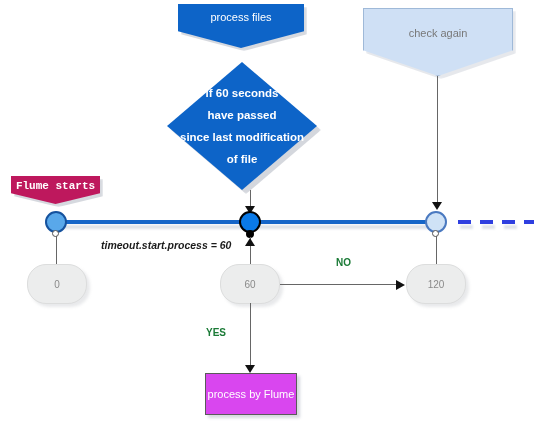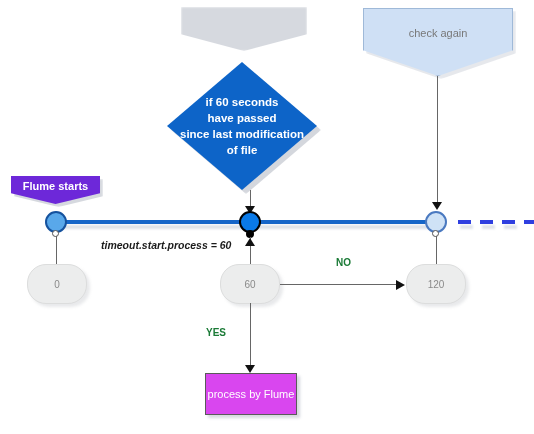--- a/index.html
+++ b/index.html
@@ -61,21 +61,22 @@
   }
   #banner-check-again .banner-label { color: #787878; padding-top: 18px; }
   #shadow-check-again {
     left: 366px; top: 11px; width: 150px; height: 68px;
     background: rgba(140,150,170,0.22);
   }
 
   
   #banner-flume-starts {
     left: 11px; top: 176px; width: 89px; height: 28px;
-    background: #6d28d9;
+    background: #be185d;
+    font-family: Liberation Mono, monospace;
   }
   #banner-flume-starts .banner-label {
     color: #ffffff; font-weight: bold; font-size: 11px; padding-top: 4px;
   }
   #shadow-flume-starts {
     left: 14px; top: 179px; width: 89px; height: 28px;
   }
 
   
   #diamond-condition {
@@ -98,21 +99,21 @@
     filter: blur(1.4px);
   }
   #diamond-condition .dia-text {
     position: absolute;
     left: -9px; right: -9px;
     top: 50%;
     transform: translateY(-50%);
     text-align: center;
     color: #ffffff;
     font-size: 11.5px;
-    line-height: 16px;
+    line-height: 22px;
     font-weight: bold;
     white-space: pre-line;
   }
 
   
   #timeline-line {
     position: absolute;
     left: 50px; top: 220px;
     width: 392px; height: 4px;
     background: #1565c8;
@@ -295,20 +296,23 @@
     background: rgba(120,130,150,0.30);
     filter: blur(1.4px);
   }
 </style>
 </head>
 <body>
 
 <div id="canvas">
 
   <div class="banner-shadow" id="shadow-process-files"></div>
+  <div class="banner" id="banner-process-files">
+    <span class="banner-label">process files</span>
+  </div>
 
   <div class="banner-shadow" id="shadow-check-again"></div>
   <div class="banner" id="banner-check-again">
     <span class="banner-label">check again</span>
   </div>
 
   <div class="banner-shadow" id="shadow-flume-starts"></div>
   <div class="banner" id="banner-flume-starts">
     <span class="banner-label">Flume starts</span>
   </div>

